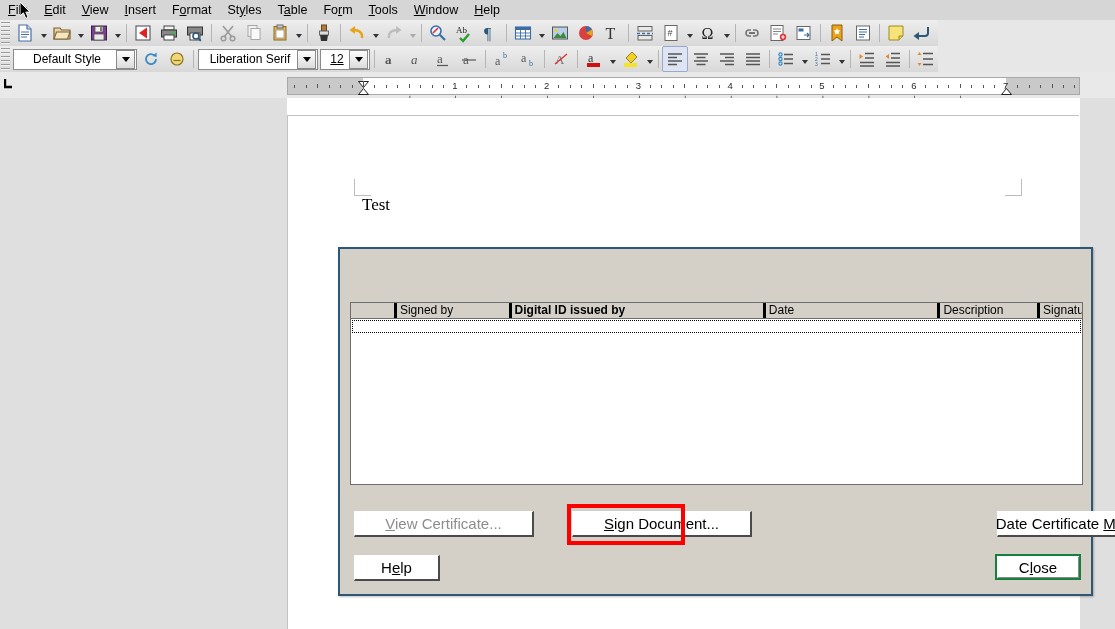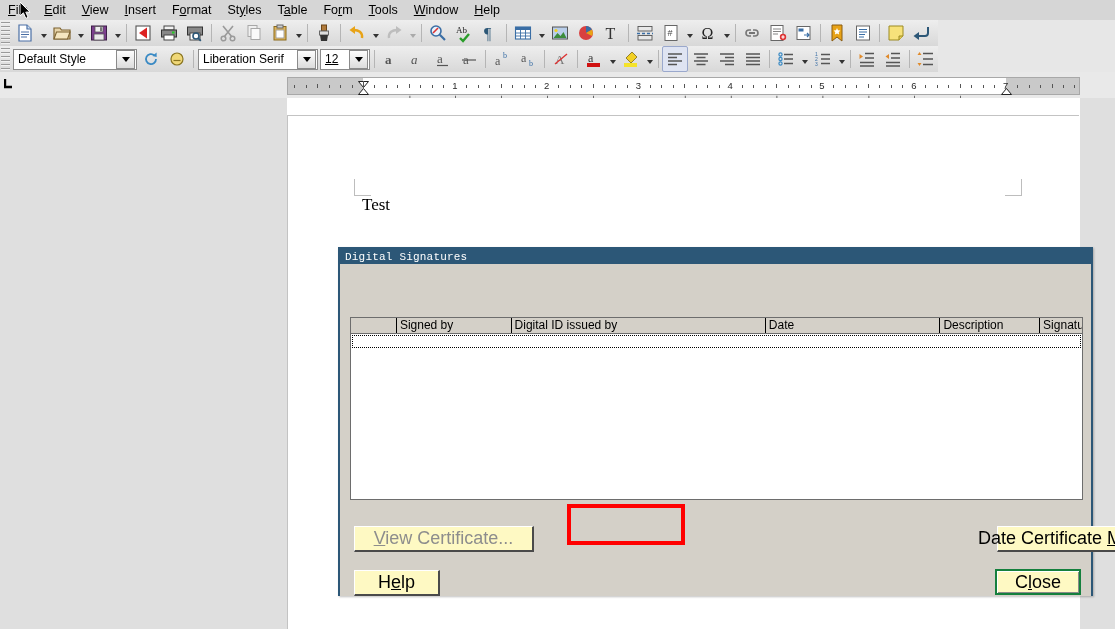--- a/index.html
+++ b/index.html
@@ -24,21 +24,21 @@
   }
   .menu-item u{text-decoration:underline;}
   .mouse-cursor{
     position:absolute;left:20px;top:2px;width:12px;height:18px;pointer-events:none;z-index:60;
   }
 
   
   .toolbar{
     position:absolute;left:0;width:1115px;height:26px;
     background:linear-gradient(to bottom,#eeeeee 0%,#e4e4e4 45%,#d8d8d8 100%);
-    display:flex;align-items:center;
+    display:flex;align-items:center;text-align:center;
   }
   #toolbar1{top:20px;}
   #toolbar2{top:46px;}
   .tb-end{
     position:absolute;top:0;height:26px;right:0;
     background:#e7e7e7;
   }
   .grip{
     width:9px;height:22px;margin:0 2px 0 1px;flex:none;
     background:
@@ -145,21 +145,21 @@
     position:absolute;left:11px;top:24px;font-size:12.5px;color:#000;
   }
   .sig-table{
     position:absolute;left:10px;top:53px;width:733px;height:127px;
   }
   .sig-head{
     display:flex;height:17px;background:#d4d0c8;
     border:1px solid #6d6d6d;border-bottom:1px solid #6d6d6d;box-sizing:border-box;
   }
   .sig-head .th{
-    border-right:1px solid #000000;box-sizing:border-box;
+    border-right:3px solid #000000;box-sizing:border-box;
     font-size:12px;color:#000;padding-left:3px;line-height:15px;
     white-space:nowrap;overflow:hidden;
   }
   .sig-head .th:last-child{border-right:none;}
   .sig-list{
     position:absolute;left:0;top:17px;width:733px;height:166px;
     background:#ffffff;border:1px solid #6d6d6d;border-top:none;box-sizing:border-box;
   }
   .focus-row{
     position:absolute;left:1px;top:1px;width:729px;height:13px;
@@ -170,26 +170,26 @@
   }
   .checkbox{
     width:12px;height:12px;background:#ffffff;border:1px solid #4a4a4a;
     display:flex;align-items:center;justify-content:center;flex:none;
   }
   .checkbox svg{width:10px;height:10px;}
   .check-label{font-size:12.5px;color:#000;}
   .check-label u{text-decoration:underline;}
 
   .btn{
-    position:absolute;height:26px;background:#fef9c3;
+    position:absolute;height:26px;background:#ffffff;
     border-top:1px solid #ffffff;border-left:1px solid #ffffff;
     border-right:2px solid #4a4a4a;border-bottom:2px solid #4a4a4a;
     box-sizing:border-box;
     display:flex;align-items:center;justify-content:center;
-    font-size:18px;color:#000;white-space:nowrap;
+    font-size:15px;color:#000;white-space:nowrap;
   }
   .btn u{text-decoration:underline;}
   .btn.disabled{color:#8d8d8d;}
   .btn.default{
     border:2px solid #15803d;
     box-shadow:inset 1px 1px 0 #ffffff,inset -1px -1px 0 #8a8a8a;
   }
   #btn-view{left:14px;top:262px;width:180px;}
   #btn-sign{left:232px;top:262px;width:180px;}
   #btn-remove{left:451px;top:262px;width:180px;}
@@ -811,45 +811,45 @@
     <div class="left-gray"></div>
     <div class="right-gray"></div>
     <div class="page">
       <div class="corner-tl"></div>
       <div class="corner-tr"></div>
       <div class="doc-text">Test</div>
     </div>
   </div>
 
   <div class="dialog">
-    <div class="dlg-title">
-      <span>Digital Signatures</span>
-    </div>
     <div class="dlg-body">
 
 
       <div class="sig-table">
         <div class="sig-head" id="sig-head">
             <div class="th" style="width: 46px;"></div>
             <div class="th" style="width: 115px;">Signed by</div>
-            <div class="th" style="width: 255px;">Digital ID issued by</div>
+            <div class="th" style="width: 255px; font-weight: bold;">Digital ID issued by</div>
             <div class="th" style="width: 175px;">Date</div>
             <div class="th" style="width: 100px;">Description</div>
             <div class="th" style="width: 42px;">Signature typ</div>
           </div>
         <div class="sig-list">
           <div class="focus-row"></div>
         </div>
       </div>
 
 
       <div class="btn disabled" id="btn-view">
         <span><u>V</u><span>iew Certificate...</span></span>
       </div>
 
+      <div class="btn" id="btn-sign">
+        <span><u>S</u><span>ign Document...</span></span>
+      </div>
 
 
       <div class="btn" id="btn-certmgr">
         <span><span>Date Certificate </span><u>M</u><span>anager...</span></span>
       </div>
 
       <div class="btn" id="btn-help">
         <span><span>H</span><u>e</u><span>lp</span></span>
       </div>
 

